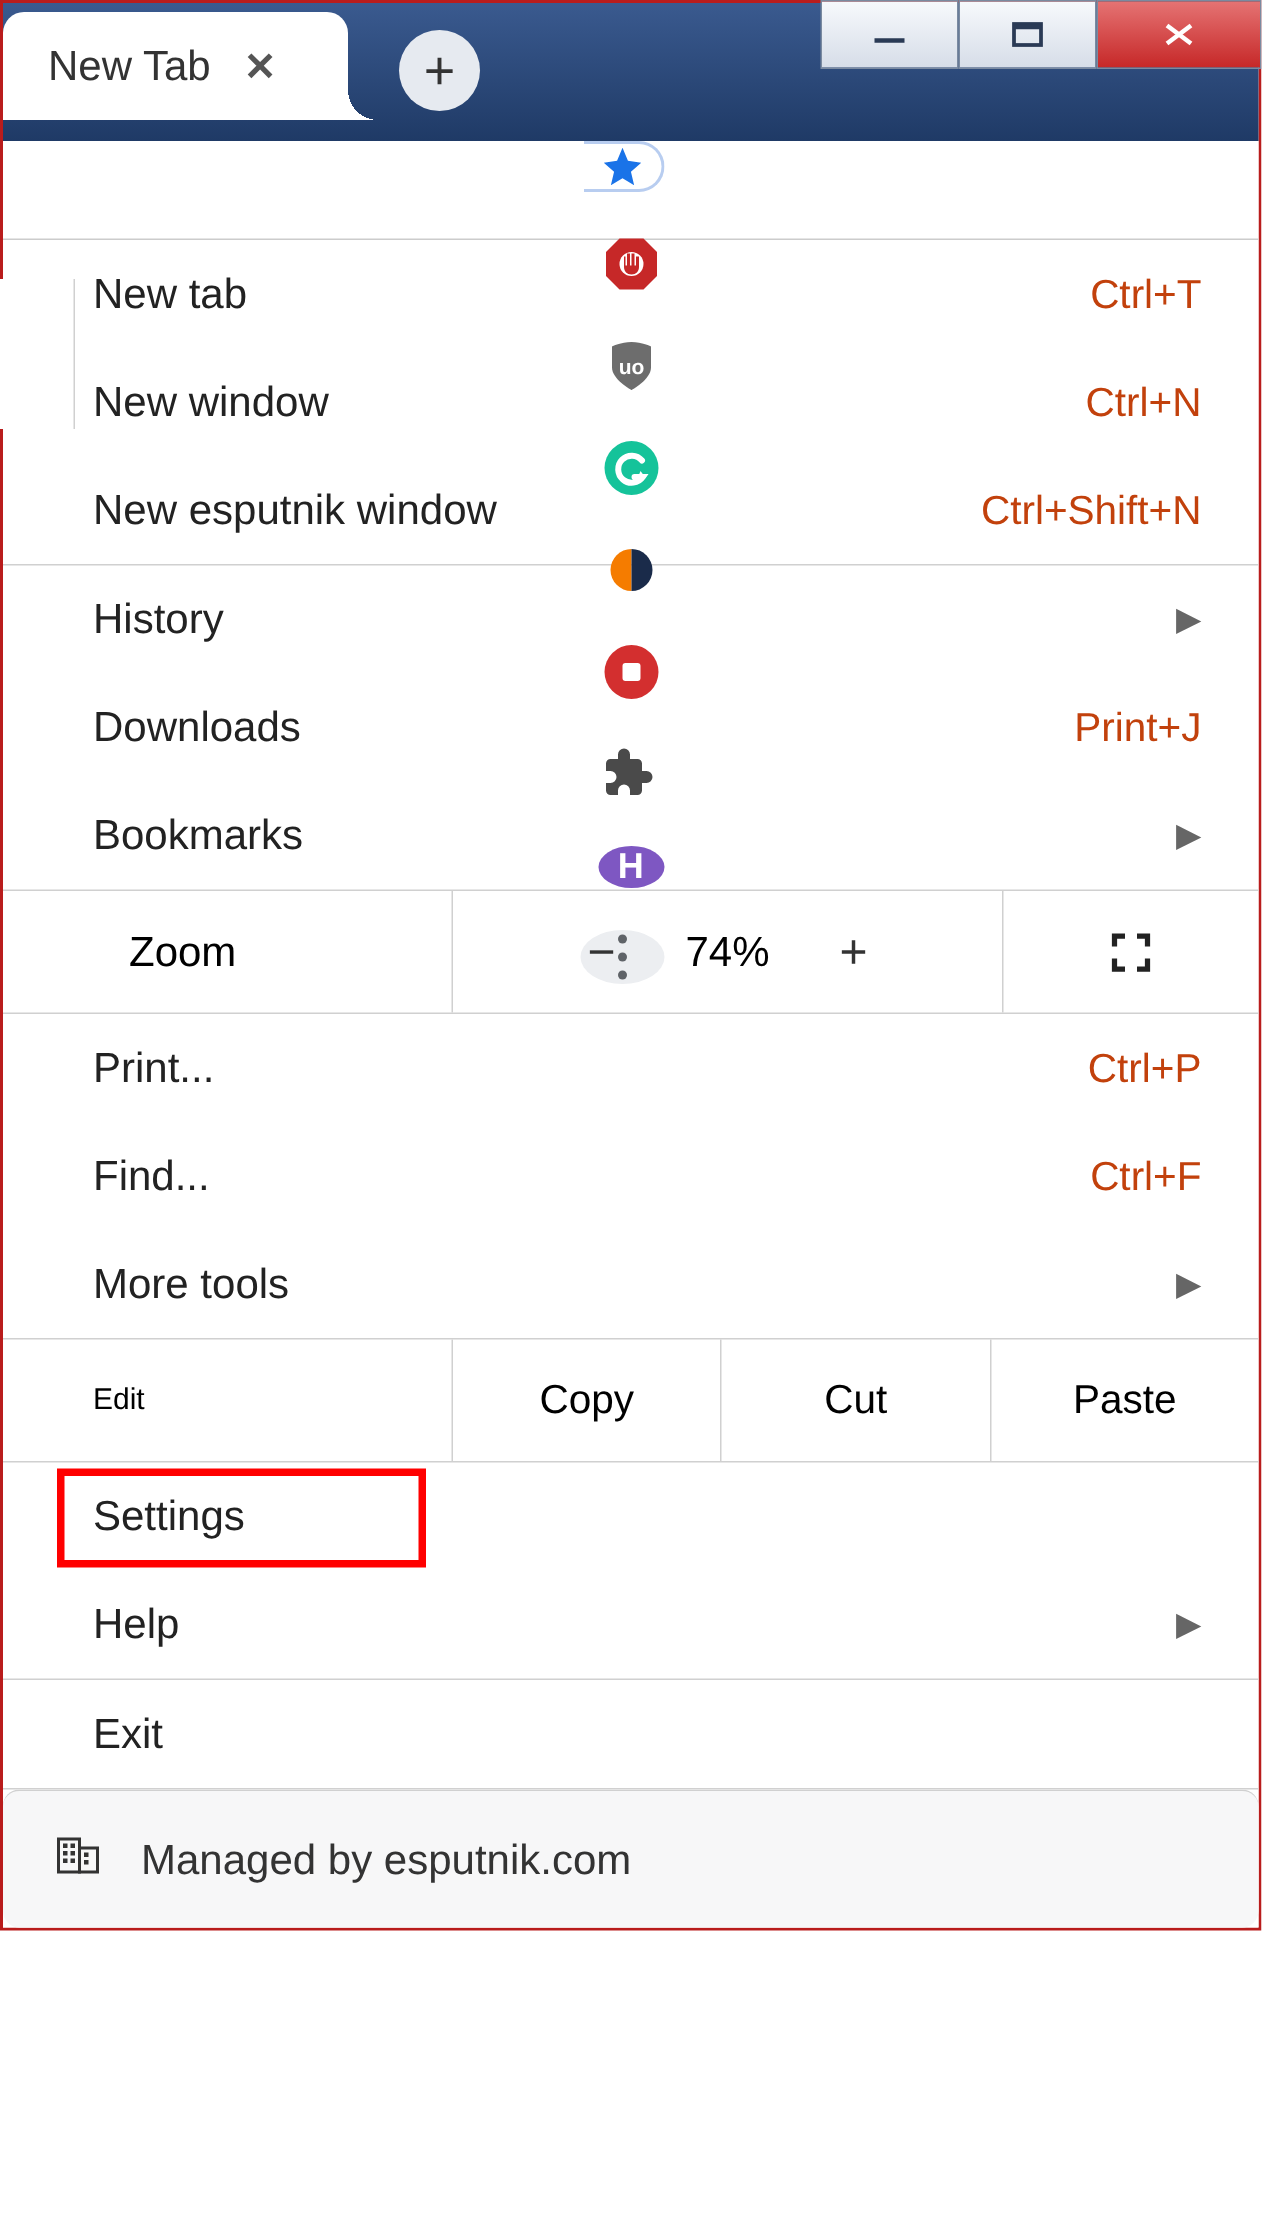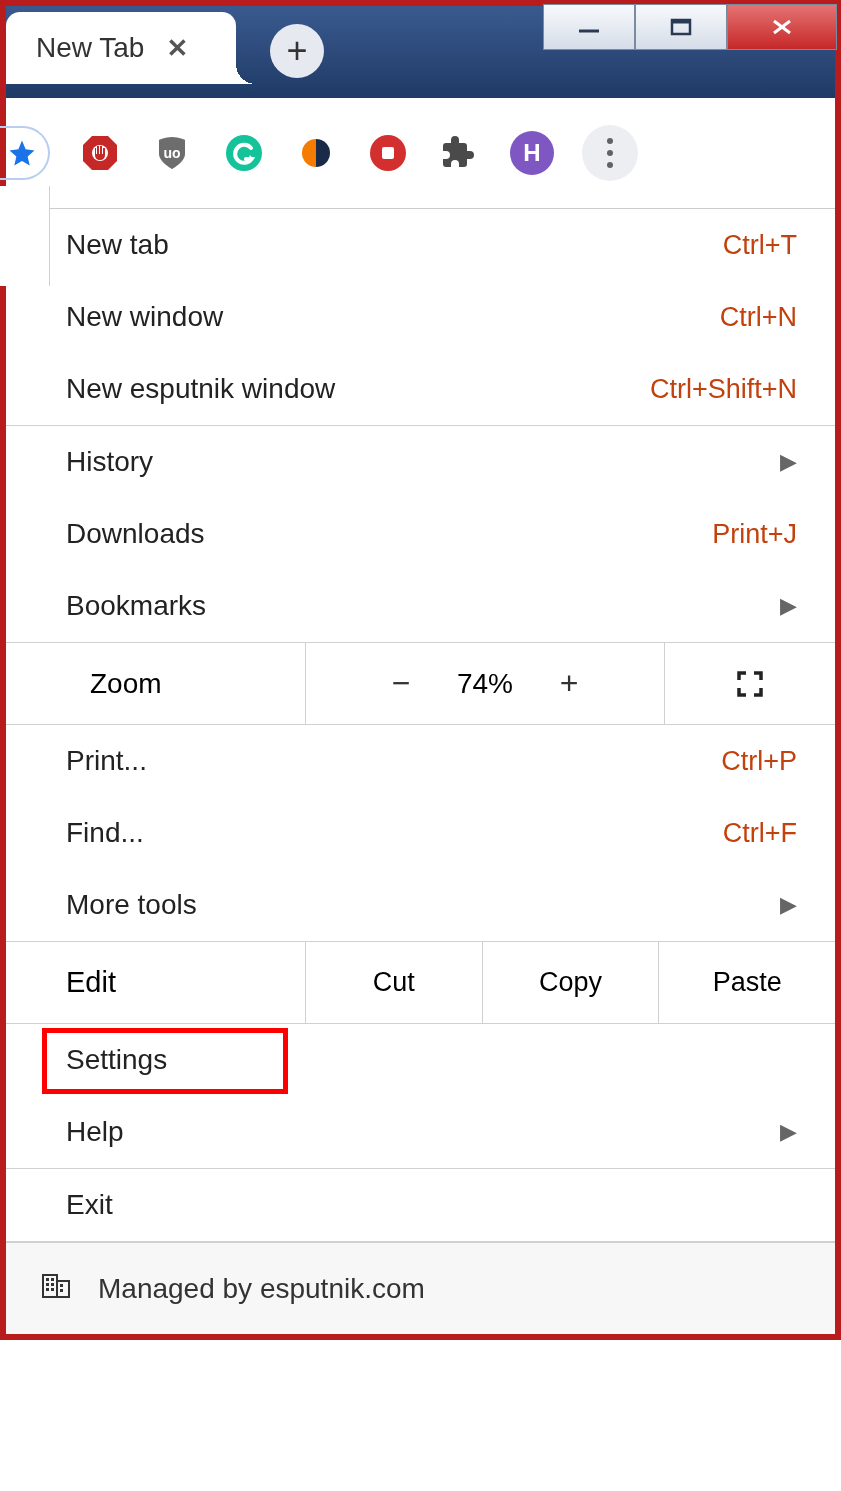--- a/index.html
+++ b/index.html
@@ -6,21 +6,21 @@
   body {
     margin: 0;
     font-family: "Segoe UI", Arial, sans-serif;
     background: #fff;
     width: 841px;
     height: 1491px;
     overflow: hidden;
   }
   .window {
     width: 841px;
-    border: 6px solid #b91c1c;
+    border: 2px solid #b91c1c;
   }
   .titlebar {
     height: 92px;
     background: linear-gradient(to bottom, #3a5a8f 0%, #1f3a66 100%);
     display: flex;
     align-items: flex-start;
     position: relative;
   }
   .tab {
     margin-top: 6px;
@@ -87,27 +87,28 @@
     cursor: pointer;
   }
   .winbtn.close {
     background: linear-gradient(to bottom, #e57373, #c62828);
     color: #fff;
     width: 110px;
     border-top-right-radius: 0;
   }
   .winbtn svg { width: 28px; height: 20px; }
   .toolbar {
-    height: 111px;
+    height: 66px;
     background: #fff;
     border-bottom: 1px solid #ccc;
     display: flex;
     align-items: center;
     padding-left: 0;
     gap: 28px;
+    flex-direction: column;
   }
   .star-circle {
     width: 54px;
     height: 54px;
     border: 2px solid #b8cdf0;
     border-left: none;
     border-top-left-radius: 0;
     border-bottom-left-radius: 0;
     border-radius: 0 27px 27px 0;
     display: flex;
@@ -210,21 +211,21 @@
     cursor: pointer;
   }
   .edit-row {
     display: flex;
     align-items: stretch;
     border-bottom: 1px solid #d0d0d0;
     height: 82px;
   }
   .edit-label {
     flex: 0 0 300px;
-    display:flex; align-items:center; padding-left:60px; font-size:29px;
+    display:flex; align-items:center; padding-left:60px; font-size:20px;
     border-right:1px solid #d0d0d0;
   }
   .edit-cell {
     flex:1; display:flex; align-items:center; justify-content:center;
     font-size:27px; border-right:1px solid #d0d0d0; cursor:pointer;
   }
   .edit-cell:last-child { border-right:none; }
   .highlight {
     position:absolute;
     left:36px;
@@ -236,20 +237,21 @@
   }
   .footer-row {
     display:flex;
     align-items:center;
     gap:26px;
     padding:26px 20px 26px 34px;
     font-size:28px;
     color:#333;
     border-top:1px solid #d0d0d0;
     background:#f7f7f8;
+    border-radius:11px;
   }
   .sidebar-stub {
     position:absolute;
     left:0; top:186px;
     width:50px;
     border-right:1px solid #d0d0d0;
     height:100px;
     background:#fff;
   }
 </style>
@@ -401,22 +403,22 @@
         <span class="shortcut">Ctrl+F</span>
       </div>
       <div class="menu-item">
         <span>More tools</span>
         <span class="submenu-arrow">▶</span>
       </div>
     </div>
 
     <div class="edit-row">
       <div class="edit-label">Edit</div>
+      <div class="edit-cell">Copy</div>
       <div class="edit-cell">Cut</div>
-      <div class="edit-cell">Copy</div>
       <div class="edit-cell">Paste</div>
     </div>
 
     <div class="menu-section">
       <div class="menu-item">
         <div class="highlight"></div>
         <span>Settings</span>
       </div>
       <div class="menu-item">
         <span>Help</span>

